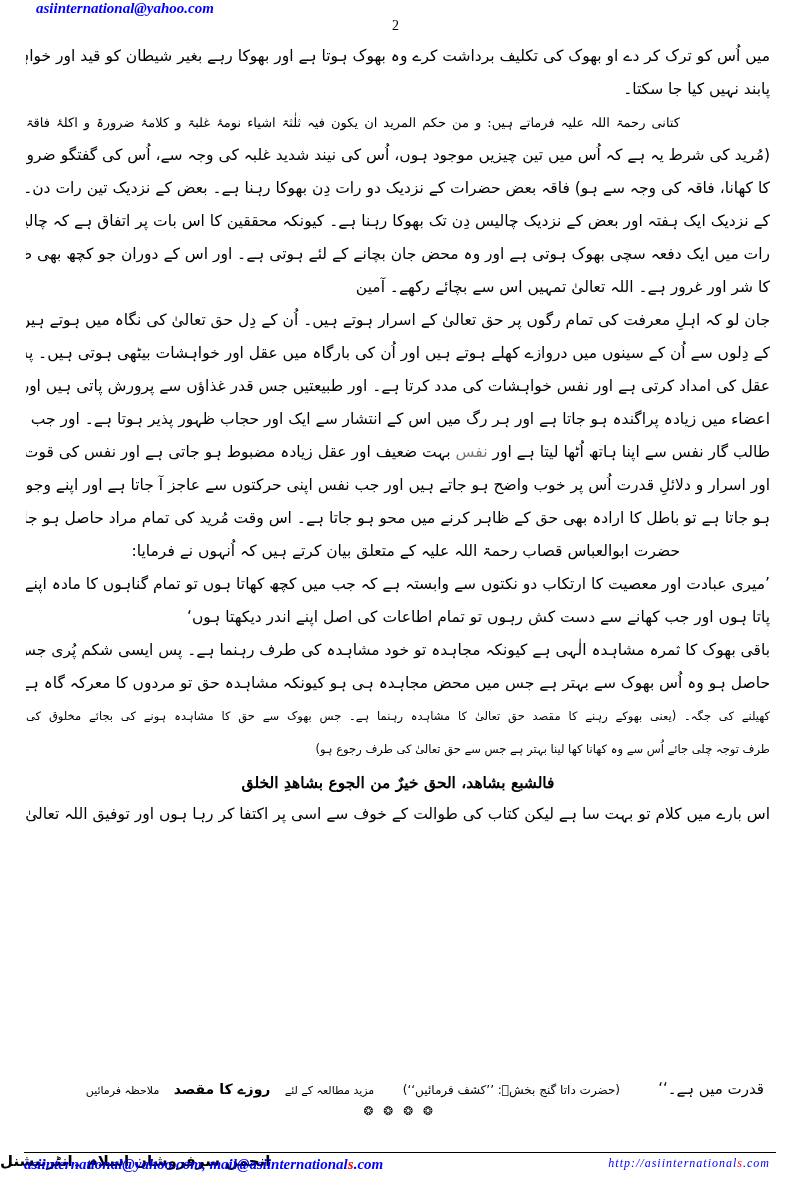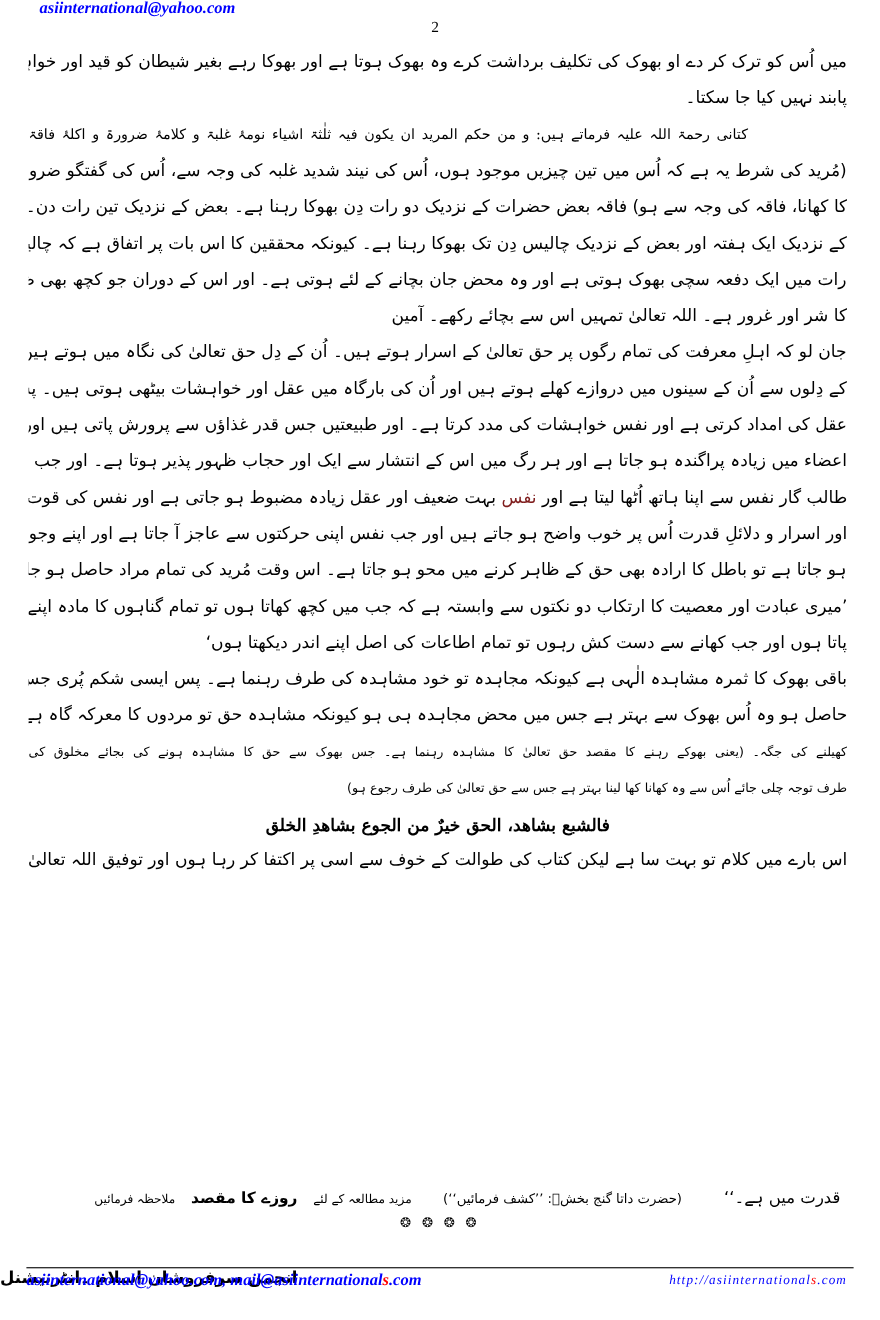--- a/index.html
+++ b/index.html
@@ -6,21 +6,21 @@
   body { width: 800px; height: 1200px; position: relative; overflow: hidden; font-family: "DejaVu Sans", sans-serif; color: #000; }
   .hdr-email { position: absolute; left: 36px; top: 0px; font-family: "Liberation Serif", serif; font-style: italic; font-weight: bold; font-size: 15px; color: #0000ff; }
   .page-num { position: absolute; left: 392px; top: 18px; font-family: "Liberation Serif", serif; font-size: 14px; }
   .body-text { position: absolute; left: 26px; right: 30px; top: 40px; direction: rtl; text-align: justify; font-family: "DejaVu Sans", sans-serif; }
   .ln { font-size: 15.5px; line-height: 33px; height: 33px; white-space: nowrap; overflow: hidden; text-align: justify; text-align-last: justify; }
   .ln.last { text-align-last: right; }
   .ln.indent { padding-right: 90px; }
   .ln.small { font-size: 11.5px; }
   .ln.center { text-align: center; text-align-last: center; }
   .ln.arabic { font-family: "DejaVu Serif", serif; }
-  .hl-blue { color: #7f1d1d; }
+  .hl-blue { color: #737373; }
   .ref-line { position: absolute; left: 200px; right: 36px; top: 1080px; direction: rtl; font-size: 15px; white-space: nowrap; }
   .ref-line .small { font-size: 11px; }
   .ref-line .link { color: #000000; font-weight: bold; font-size: 14px; }
   .ornaments { position: absolute; left: 0; right: 0; top: 1104px; text-align: center; font-size: 12px; letter-spacing: 3px; }
   .org-name { position: absolute; left: 0; right: 0; top: 1152px; text-align: left; font-weight: bold; font-size: 15px; direction: rtl; }
   .footer-rule { position: absolute; left: 24px; right: 24px; top: 1152px; height: 0; border-top: 1.5px solid #000; }
   .foot-left { position: absolute; left: 24px; top: 1156px; font-family: Liberation Serif, serif; font-style: italic; font-weight: bold; font-size: 15px; color: #0000ff; }
   .foot-right { position: absolute; right: 30px; top: 1156px; font-family: "Liberation Serif", serif; font-style: italic; font-weight: normal; font-size: 12px; color: #0000ff; letter-spacing: 1px; }
   .red { color: #ff0000; }
 </style>
@@ -39,20 +39,21 @@
   <div class="ln">کے نزدیک ایک ہفتہ اور بعض کے نزدیک چالیس دِن تک بھوکا رہنا ہے۔ کیونکہ محققین کا اس بات پر اتفاق ہے کہ چالیس دِن</div>
   <div class="ln">رات میں ایک دفعہ سچی بھوک ہوتی ہے اور وہ محض جان بچانے کے لئے ہوتی ہے۔ اور اس کے دوران جو کچھ بھی ظاہر ہو وہ طبیعت</div>
   <div class="ln last">کا شر اور غرور ہے۔ اللہ تعالیٰ تمہیں اس سے بچائے رکھے۔ آمین</div>
   <div class="ln">جان لو کہ اہلِ معرفت کی تمام رگوں پر حق تعالیٰ کے اسرار ہوتے ہیں۔ اُن کے دِل حق تعالیٰ کی نگاہ میں ہوتے ہیں اور ان</div>
   <div class="ln">کے دِلوں سے اُن کے سینوں میں دروازے کھلے ہوتے ہیں اور اُن کی بارگاہ میں عقل اور خواہشات بیٹھی ہوتی ہیں۔ پس روح تو</div>
   <div class="ln">عقل کی امداد کرتی ہے اور نفس خواہشات کی مدد کرتا ہے۔ اور طبیعتیں جس قدر غذاؤں سے پرورش پاتی ہیں اور اس کا دبدبہ سارے</div>
   <div class="ln">اعضاء میں زیادہ پراگندہ ہو جاتا ہے اور ہر رگ میں اس کے انتشار سے ایک اور حجاب ظہور پذیر ہوتا ہے۔ اور جب غذاؤں کا</div>
   <div class="ln">طالب گار نفس سے اپنا ہاتھ اُٹھا لیتا ہے اور <span class="hl-blue">نفس</span> بہت ضعیف اور عقل زیادہ مضبوط ہو جاتی ہے اور نفس کی قوت رگوں سے چھوٹ جاتی</div>
   <div class="ln">اور اسرار و دلائلِ قدرت اُس پر خوب واضح ہو جاتے ہیں اور جب نفس اپنی حرکتوں سے عاجز آ جاتا ہے اور اپنے وجود سے فانی</div>
   <div class="ln last">ہو جاتا ہے تو باطل کا ارادہ بھی حق کے ظاہر کرنے میں محو ہو جاتا ہے۔ اس وقت مُرید کی تمام مراد حاصل ہو جاتی ہے۔</div>
+  <div class="ln last indent">حضرت ابوالعباس قصاب رحمۃ اللہ علیہ کے متعلق بیان کرتے ہیں کہ اُنہوں نے فرمایا:</div>
   <div class="ln">’میری عبادت اور معصیت کا ارتکاب دو نکتوں سے وابستہ ہے کہ جب میں کچھ کھاتا ہوں تو تمام گناہوں کا مادہ اپنے اندر</div>
   <div class="ln last">پاتا ہوں اور جب کھانے سے دست کش رہوں تو تمام اطاعات کی اصل اپنے اندر دیکھتا ہوں‘</div>
   <div class="ln">باقی بھوک کا ثمرہ مشاہدہ الٰہی ہے کیونکہ مجاہدہ تو خود مشاہدہ کی طرف رہنما ہے۔ پس ایسی شکم پُری جس کے ساتھ مشاہدہ</div>
   <div class="ln">حاصل ہو وہ اُس بھوک سے بہتر ہے جس میں محض مجاہدہ ہی ہو کیونکہ مشاہدہ حق تو مردوں کا معرکہ گاہ ہے جب کہ مجاہدہ بچوں کے</div>
   <div class="ln small">کھیلنے کی جگہ۔ (یعنی بھوکے رہنے کا مقصد حق تعالیٰ کا مشاہدہ رہنما ہے۔ جس بھوک سے حق کا مشاہدہ ہونے کی بجائے مخلوق کی</div>
   <div class="ln last small">طرف توجہ چلی جائے اُس سے وہ کھانا کھا لینا بہتر ہے جس سے حق تعالیٰ کی طرف رجوع ہو)</div>
   <div class="ln center arabic" style="font-weight:bold">فالشبع بشاهد، الحق خيرٌ من الجوع بشاهدِ الخلق</div>
   <div class="ln" style="line-height:30px;height:30px">اس بارے میں کلام تو بہت سا ہے لیکن کتاب کی طوالت کے خوف سے اسی پر اکتفا کر رہا ہوں اور توفیق اللہ تعالیٰ کے ہی قبضہ</div>
 </div>
 

